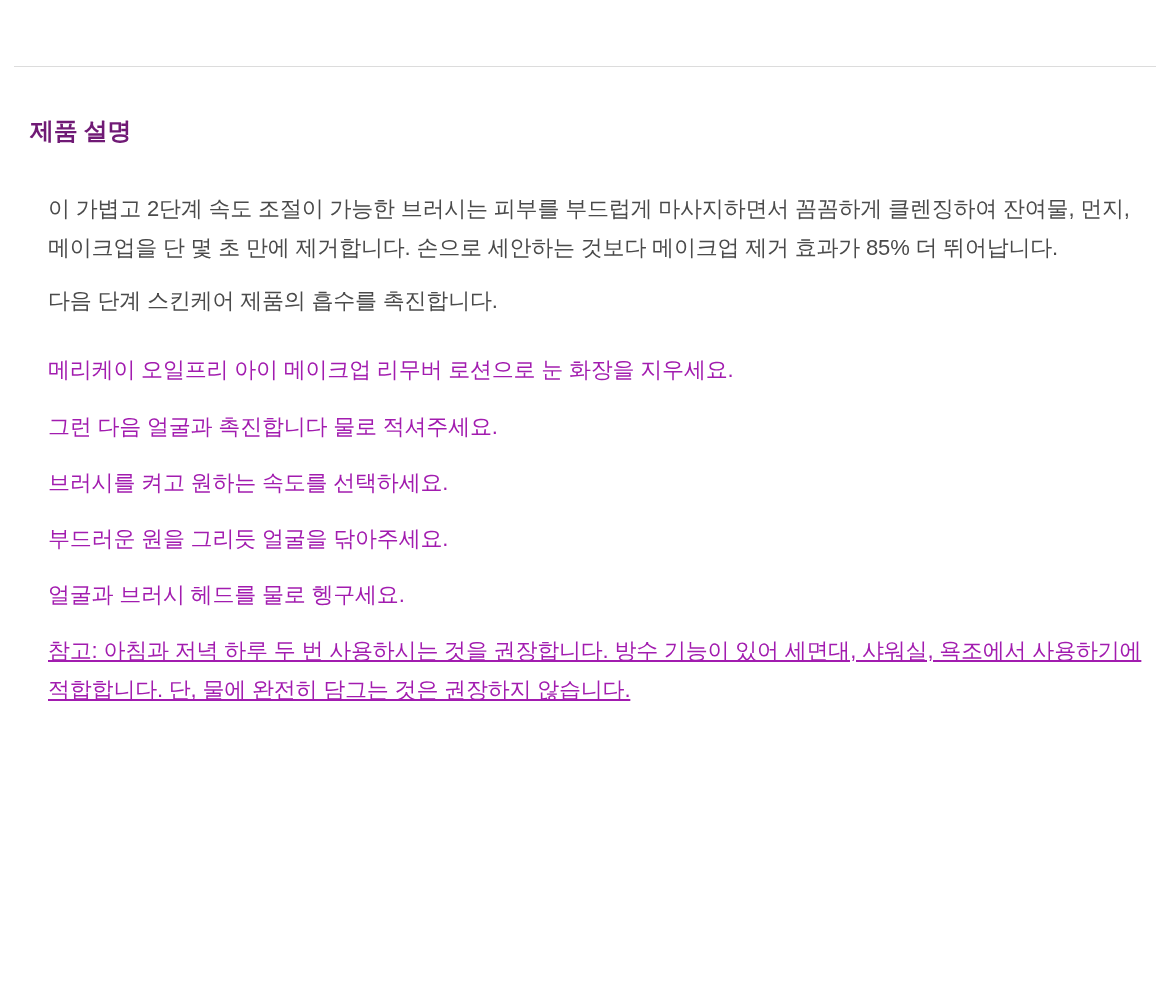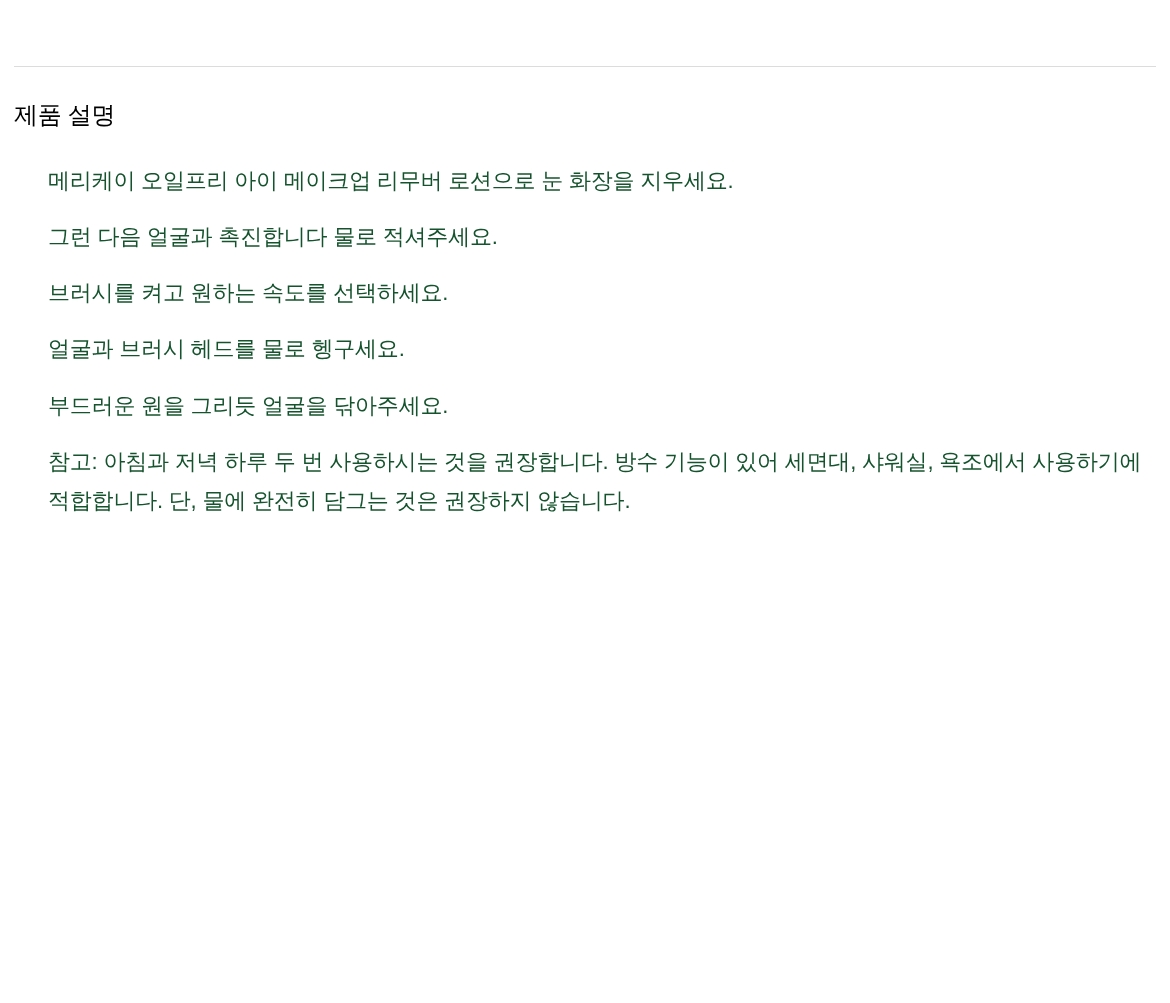--- a/index.html
+++ b/index.html
@@ -22,24 +22,24 @@
     padding: 0 14px;
   }
   .top-rule {
     margin-top: 66px;
     border-top: 1px solid #dcdcdc;
     height: 0;
     width: 100%;
   }
   .section-title {
     font-size: 24px;
-    font-weight: normal;
-    color: #000000;
+    font-weight: bold;
+    color: #701a75;
     letter-spacing: -0.3px;
-    margin: 0;
+    margin: 16px;
     padding-top: 32px;
   }
   .section-title.second {
     padding-top: 58px;
   }
   .body-block {
     padding-left: 34px;
     padding-right: 10px;
     padding-top: 26px;
   }
@@ -57,44 +57,49 @@
   .steps {
     padding-left: 34px;
     padding-right: 10px;
     padding-top: 30px;
     list-style: none;
     margin: 0;
   }
   .step {
     font-size: 22px;
     line-height: 1.78;
-    color: #14532d;
+    color: #a21caf;
     letter-spacing: -0.2px;
     margin-bottom: 17px;
   }
   .step:last-child {
     margin-bottom: 0;
   }
   .step.note {
     margin-top: 16px;
+    text-decoration: underline;
   }
 </style>
 </head>
 <body>
 
 <div class="page">
 
   <div class="top-rule"></div>
 
   <h2 class="section-title">제품 설명</h2>
 
+  <div class="body-block">
+    <p class="paragraph">이 가볍고 2단계 속도 조절이 가능한 브러시는 피부를 부드럽게 마사지하면서 꼼꼼하게 클렌징하여 잔여물, 먼지, 메이크업을 단 몇 초 만에 제거합니다. 손으로 세안하는 것보다 메이크업 제거 효과가 85% 더 뛰어납니다.</p>
+    <p class="paragraph">다음 단계 스킨케어 제품의 흡수를 촉진합니다.</p>
+  </div>
 
 
   <ul class="steps">
     <li class="step">메리케이 오일프리 아이 메이크업 리무버 로션으로 눈 화장을 지우세요.</li>
     <li class="step">그런 다음 얼굴과 촉진합니다 물로 적셔주세요.</li>
     <li class="step">브러시를 켜고 원하는 속도를 선택하세요.</li>
+    <li class="step">부드러운 원을 그리듯 얼굴을 닦아주세요.</li>
     <li class="step">얼굴과 브러시 헤드를 물로 헹구세요.</li>
-    <li class="step">부드러운 원을 그리듯 얼굴을 닦아주세요.</li>
     <li class="step note">참고: 아침과 저녁 하루 두 번 사용하시는 것을 권장합니다. 방수 기능이 있어 세면대, 샤워실, 욕조에서 사용하기에 적합합니다. 단, 물에 완전히 담그는 것은 권장하지 않습니다.</li>
   </ul>
 
 </div>
 
 </body></html>

